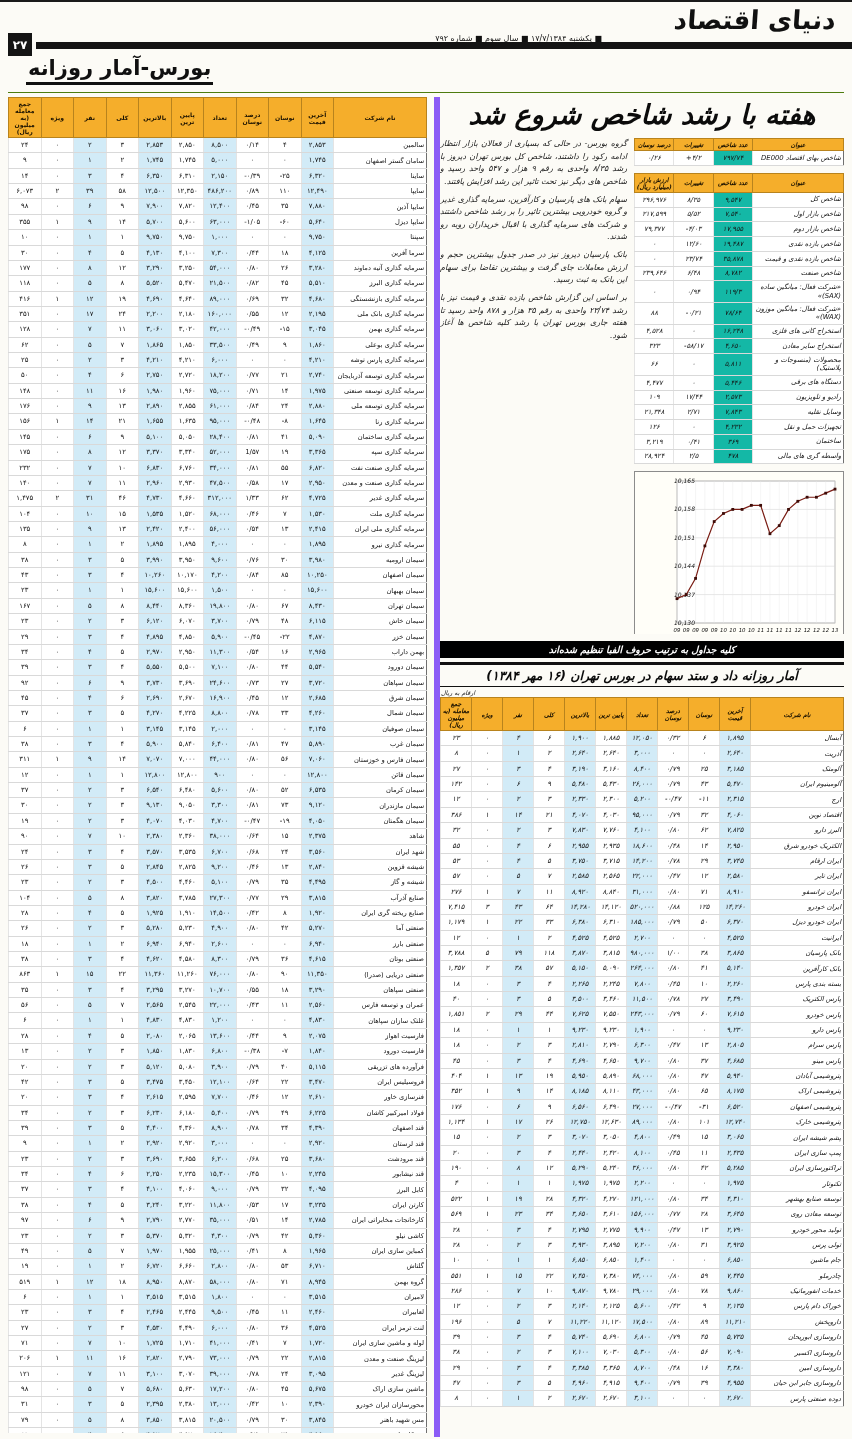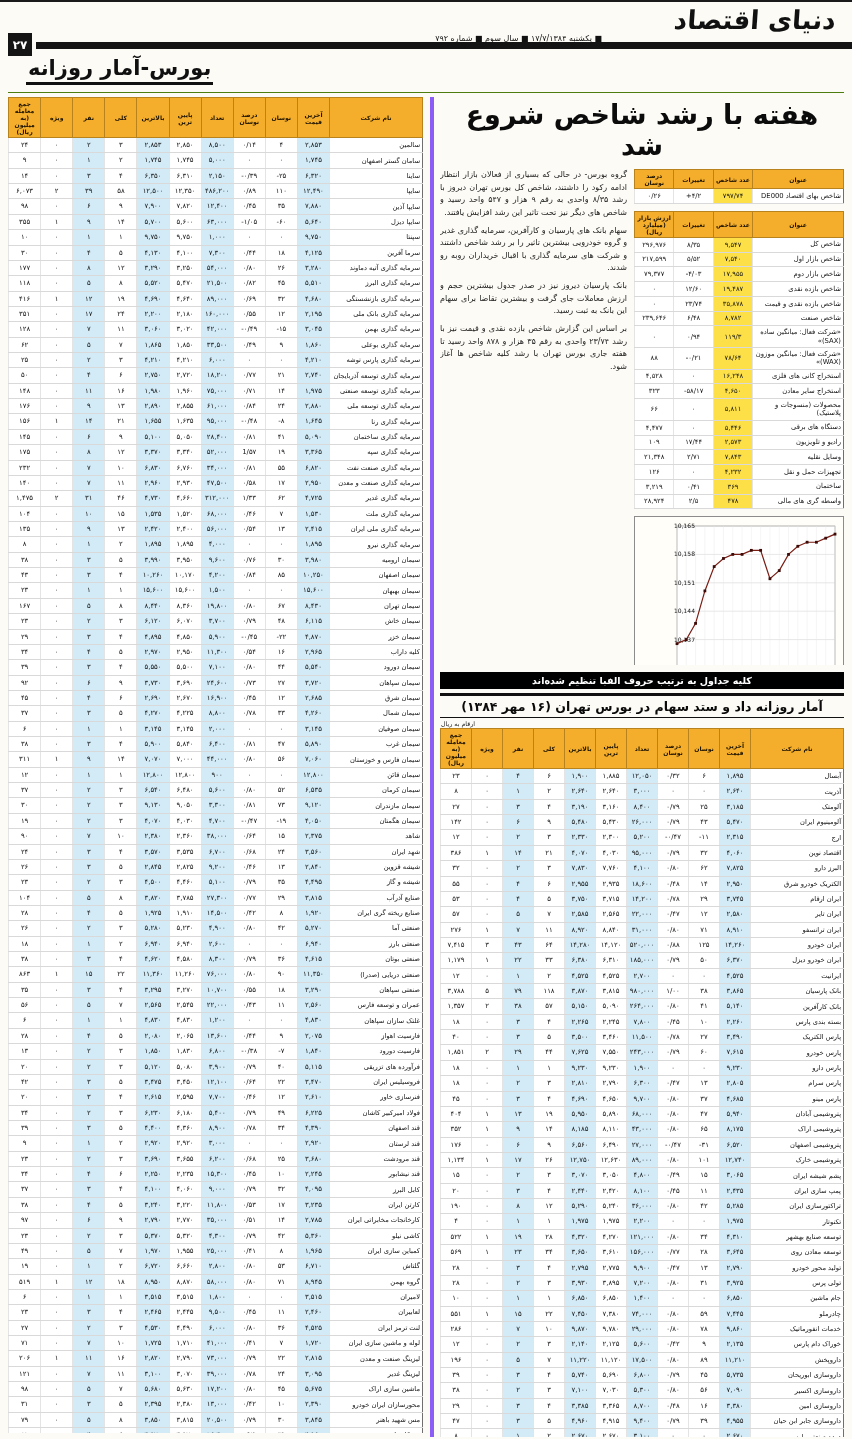--- a/index.html
+++ b/index.html
@@ -12,21 +12,21 @@
             letter-spacing:-1px;transform:skewX(-4deg);color:#111;}
   .dateline{position:absolute;top:32px;right:250px;font-size:8px;color:#111;white-space:nowrap;}
   .black-bar{position:absolute;top:40px;left:36px;right:0;height:7px;background:#141414;}
   .pagenum{position:absolute;top:31px;left:8px;width:24px;height:23px;background:#141414;color:#fff;
            font-weight:bold;font-size:12px;display:flex;align-items:center;justify-content:center;}
   .section-row{position:relative;height:38px;margin:0 8px;border-bottom:1px solid #4d7c0f;}
   .section-title{position:absolute;left:18px;top:2px;font-size:21px;font-weight:bold;color:#101010;
                  border-bottom:3px solid #101010;padding:0 2px 2px;}
   
   .main{display:flex;gap:7px;padding:4px 8px 0;align-items:flex-start;}
-  .col-news{width:404px;border-left:4px solid #8b5cf6;padding-left:6px;height:1340px;overflow:hidden;}
+  .col-news{width:404px;border-left:6px solid #8b5cf6;height:1340px;overflow:hidden;font-style:italic;}
   .col-table{flex:1;height:1336px;overflow:hidden;}
   .headline{font-size:27px;font-weight:bold;text-align:center;margin:2px 0 8px;color:#0b0b0b;}
   .news-row{display:flex;gap:7px;height:496px;overflow:hidden;}
   .news-left{width:210px;flex:none;}
   .article{flex:1;font-size:8px;line-height:1.58;text-align:justify;color:#1c1c1c;}
   .article p{margin:0 0 5px;}
   
   table{border-collapse:collapse;width:100%;table-layout:fixed;background:#fff;}
   th{background:#f5ae2b;border:1px solid #b8831d;font-weight:bold;color:#1b1200;
      padding:2px 1px;font-size:6.1px;line-height:1.15;}
@@ -35,21 +35,21 @@
   td:not(.name){direction:ltr;}
   td.name{text-align:right;direction:rtl;font-size:6.7px;}
   .quote-table{border:1px solid #6f6f6f;}
   .quote-table th:first-child,.quote-table td:first-child{width:90px;}
   .quote-table td:nth-child(2),.quote-table td:nth-child(5),
   .quote-table td:nth-child(7),.quote-table td:nth-child(9){background:#d2ebf7;}
   .stat-table{border:1px solid #6f6f6f;margin-bottom:7px;}
   .stat-table th:first-child,.stat-table td:first-child{width:42%;}
   .stat-table td{font-size:6.8px;padding:1.8px 2px;}
   .stat-table td.name{white-space:normal;line-height:1.25;}
-  .stat-table td:nth-child(2){background:#fde047;}
+  .stat-table td:nth-child(2){background:#14b8a6;}
   
   .chart-box{border:1px solid #8c8c8c;background:#fffef8;padding:3px 2px 1px;margin-top:5px;}
   
   .note{background:#000000;color:#fff;font-weight:bold;font-size:9.5px;text-align:center;
         padding:3px 0;margin:7px 0 4px;}
   .bt-title{text-align:center;font-weight:bold;font-size:12.5px;color:#0a0a0a;
             border-top:3px solid #111;border-bottom:1px solid #111;padding:3px 0;margin-bottom:2px;}
   .unit{font-size:6.3px;text-align:left;color:#222;margin:0 1px 1px;}
 </style>
 </head>
@@ -1326,21 +1326,21 @@
               <td>-۰/۴۵</td>
               <td>۵,۹۰۰</td>
               <td>۴,۸۵۰</td>
               <td>۴,۸۹۵</td>
               <td>۴</td>
               <td>۳</td>
               <td>۰</td>
               <td>۲۹</td>
             </tr>
             <tr>
-              <td class="name">کلیه داراب</td>
+              <td class="name">بهمن داراب</td>
               <td>۲,۹۶۵</td>
               <td>۱۶</td>
               <td>۰/۵۴</td>
               <td>۱۱,۳۰۰</td>
               <td>۲,۹۵۰</td>
               <td>۲,۹۷۰</td>
               <td>۵</td>
               <td>۴</td>
               <td>۰</td>
               <td>۳۴</td>

